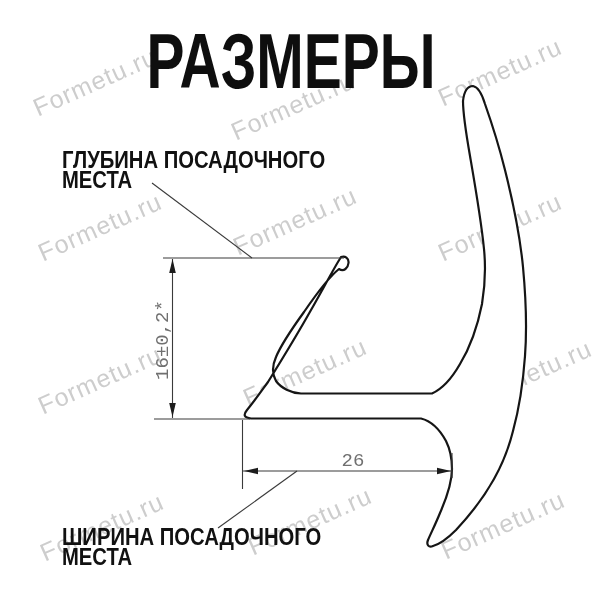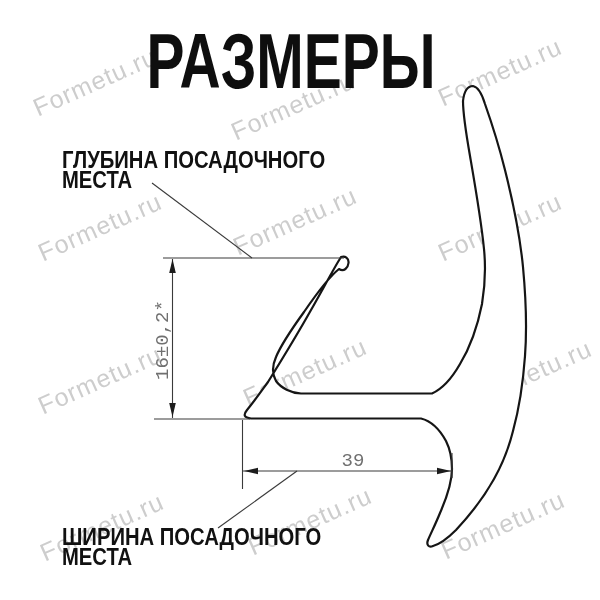--- a/index.html
+++ b/index.html
@@ -60,21 +60,21 @@
     <span>ГЛУБИНА ПОСАДОЧНОГО</span>
     <span>МЕСТА</span>
   </div>
 
   <div class="callout" style="left:62px;top:527px;">
     <span>ШИРИНА ПОСАДОЧНОГО</span>
     <span>МЕСТА</span>
   </div>
 
   <div class="dim-text dim-v">16±0,2*</div>
-  <div class="dim-text dim-h">39</div>
+  <div class="dim-text dim-h">26</div>
 
   <svg class="drawing" width="600" height="600" viewBox="0 0 600 600">
 
     <path d="M 341 257
          C 334 268 323 289 311 310
          C 297 335 281 361 268 382
          C 260 393 253 403 247 410
          C 243 415 244 417.5 251 418.5
          L 421 418.5
          C 431 421 440 430 446 441

